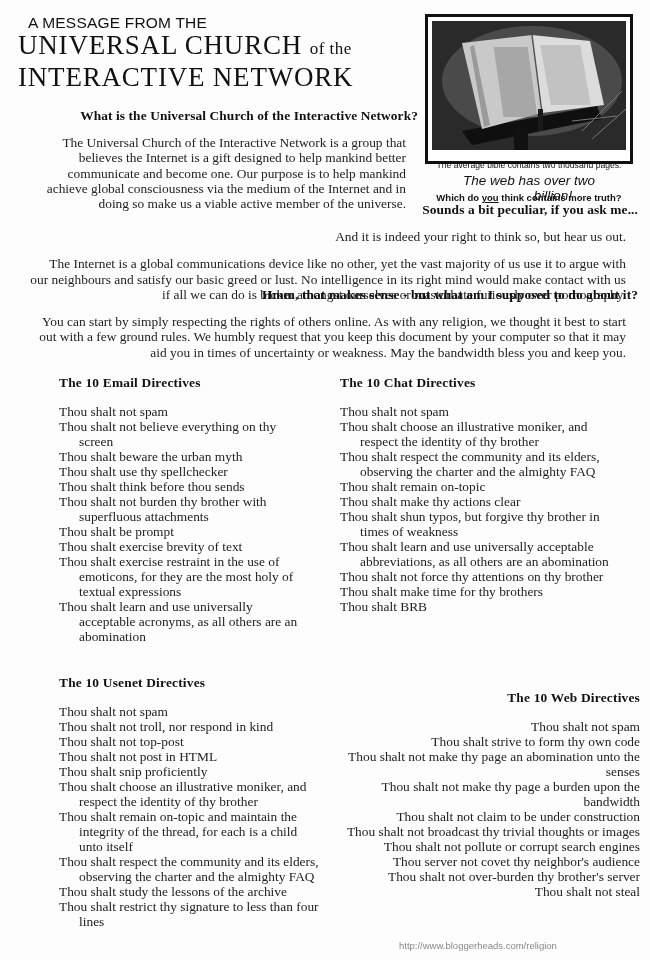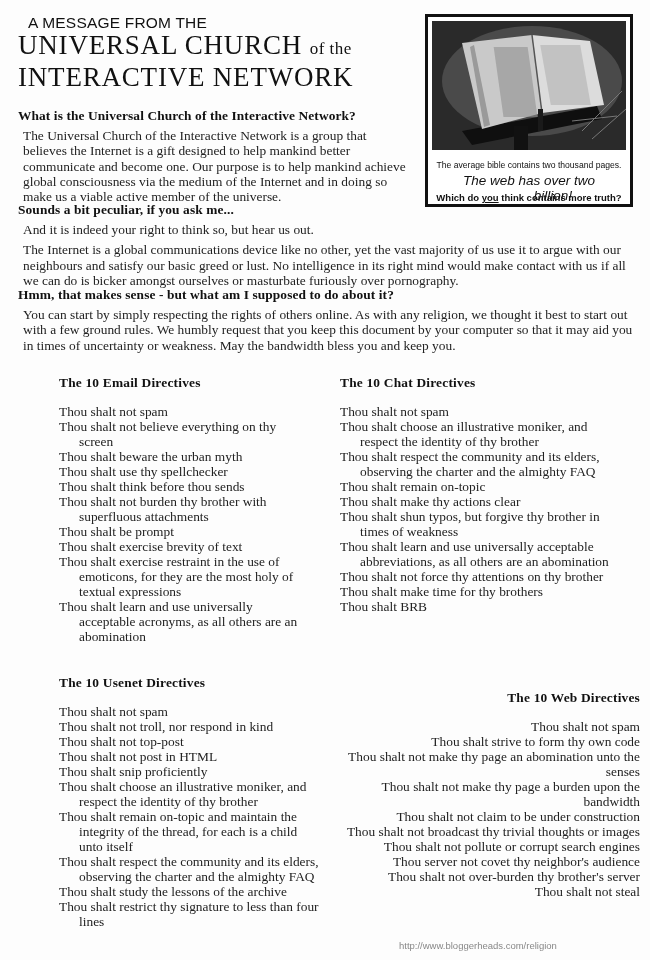--- a/index.html
+++ b/index.html
@@ -14,41 +14,41 @@
       font-family: "Liberation Sans", sans-serif;
       font-size: 15.5px; letter-spacing: 0.2px; color: #111;
     }
     .title {
       position: absolute; left: 18px; top: 31px;
       font-family: "Liberation Serif", serif;
       font-size: 27px; line-height: 29px; letter-spacing: 0.8px; color: #111;
     }
     .title .small { font-size: 17px; letter-spacing: 0.5px; }
     .callout {
-      position: absolute; left: 425px; top: 14px; width: 208px; height: 193px;
+      position: absolute; left: 425px; top: 14px; width: 208px; height: 150px;
       border: 3px solid #111; background: #fff; box-sizing: border-box;
     }
     .photo {
       position: absolute; left: 4px; top: 4px; width: 194px; height: 129px;
       background: radial-gradient(ellipse at 45% 45%, #6a6a6a 0%, #3a3a3a 45%, #1a1a1a 80%);
       overflow: hidden;
     }
     .photo svg { width: 100%; height: 100%; display: block; }
     .cap1 { position: absolute; left: 0; right: 0; top: 143px; text-align: center;
       font-family: "Liberation Sans", sans-serif; font-size: 8.6px; color: #111; }
     .cap2 { position: absolute; left: 0; right: 0; top: 156px; text-align: center;
       font-family: "Liberation Sans", sans-serif; font-size: 13.5px; font-style: italic; color: #111; }
     .cap2 b { font-weight: normal; margin-left: 48px; }
     .cap3 { position: absolute; left: 0; right: 0; top: 175px; text-align: center;
       font-family: "Liberation Sans", sans-serif; font-size: 9.5px; color: #111; font-weight: bold; }
     .cap3 u { text-decoration: underline; }
 
     .section { position: absolute; left: 18px; font-size: 13.4px; line-height: 15.2px; color: #222; }
-    .section h2 { margin: 0; font-size: 13.4px; font-weight: bold; color: #111; letter-spacing: 0.1px; }
-    .section p { margin: 5px; }
+    .section h2 { margin: 0; font-size: 13.4px; font-weight: bold; color: #111; letter-spacing: 0.1px; text-align: right; }
+    .section p { margin: 12px; text-align: right; }
     #sec1 { top: 108px; width: 400px; }
     #sec2 { top: 202px; width: 620px; }
     #sec3 { top: 287px; width: 620px; }
 
     .col { position: absolute; font-size: 13.4px; line-height: 15px; color: #222; }
     .col h3 { margin: 0 0 14px 0; font-size: 13.4px; font-weight: bold; color: #111; letter-spacing: 0.2px; }
     .col ul { list-style: none; margin: 0; padding: 0; }
     .col li { padding-left: 20px; text-indent: -20px; }
     #email { left: 59px; top: 375px; width: 245px; }
     #chat { left: 340px; top: 375px; width: 275px; }

